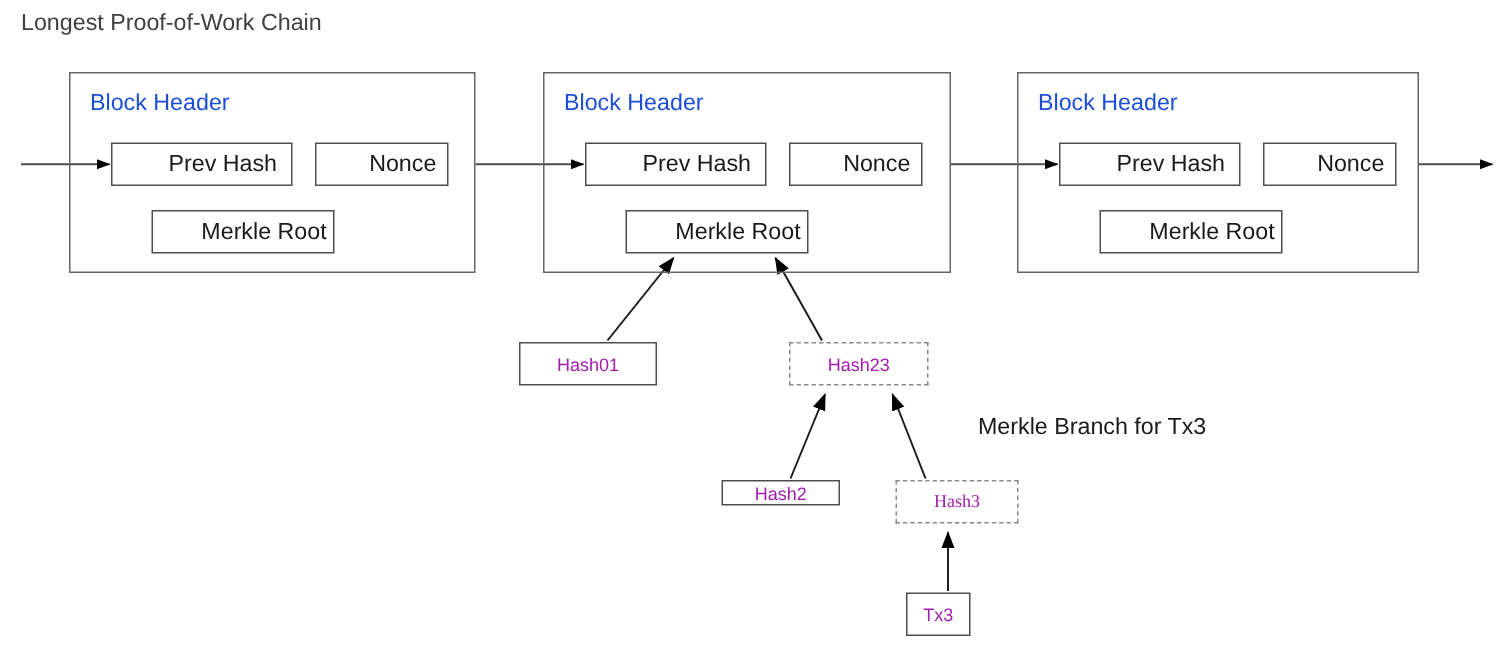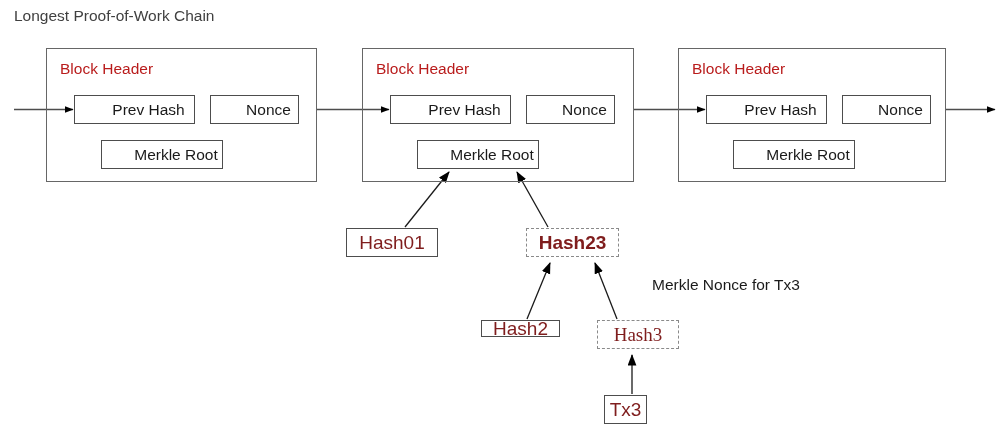--- a/index.html
+++ b/index.html
@@ -41,21 +41,21 @@
   }
   .block {
     position: absolute;
     border: 1.3px solid #666666;
     background: transparent;
     box-sizing: border-box;
   }
   .block-header-label {
     position: absolute;
     font-size: 15.5px;
-    color: #b91c1c;
+    color: #1d4ed8;
     white-space: nowrap;
   }
   .field {
     position: absolute;
     box-sizing: border-box;
     border: 1.3px solid #4d4d4d;
     background: #ffffff;
     display: flex;
     align-items: center;
     justify-content: center;
@@ -64,22 +64,22 @@
     white-space: nowrap;
     padding-left: 28px;
   }
   .node {
     position: absolute;
     box-sizing: border-box;
     background: #ffffff;
     display: flex;
     align-items: center;
     justify-content: center;
-    font-size: 19px;
-    color: #7f1d1d;
+    font-size: 12px;
+    color: #a21caf;
     white-space: nowrap;
   }
   .node.solid {
     border: 1.3px solid #4d4d4d;
   }
   .node.dotted {
     border: 1.4px dashed #8a8a8a;
   }
 </style>
 </head>
@@ -133,23 +133,23 @@
   <div class="field" style="left:417px; top:140px; width:122px; height:29px;">Merkle Root</div>
 
   <div class="block" style="left:678px; top:48px; width:268px; height:134px;"></div>
   <div class="block-header-label" style="left:692px; top:60px;">Block Header</div>
   <div class="field" style="left:706px; top:95px; width:121px; height:29px;">Prev Hash</div>
   <div class="field" style="left:842px; top:95px; width:89px; height:29px;">Nonce</div>
   <div class="field" style="left:733px; top:140px; width:122px; height:29px;">Merkle Root</div>
 
   <div class="node solid" style="left:346px; top:228px; width:92px; height:29px;">Hash01</div>
 
-  <div class="node dotted" style="left:526px; top:228px; width:93px; height:29px;font-weight:bold;">Hash23</div>
+  <div class="node dotted" style="left:526px; top:228px; width:93px; height:29px;">Hash23</div>
 
   <div class="node solid" style="left:481px; top:320px; width:79px; height:17px;">Hash2</div>
 
   <div class="node dotted" style="left:597px; top:320px; width:82px; height:29px;font-family:Liberation Serif, serif;">Hash3</div>
 
   <div class="node solid" style="left:604px; top:395px; width:43px; height:29px;">Tx3</div>
 
-  <div class="branch-label">Merkle Nonce for Tx3</div>
+  <div class="branch-label">Merkle Branch for Tx3</div>
 
 </div>
 
 </body></html>

